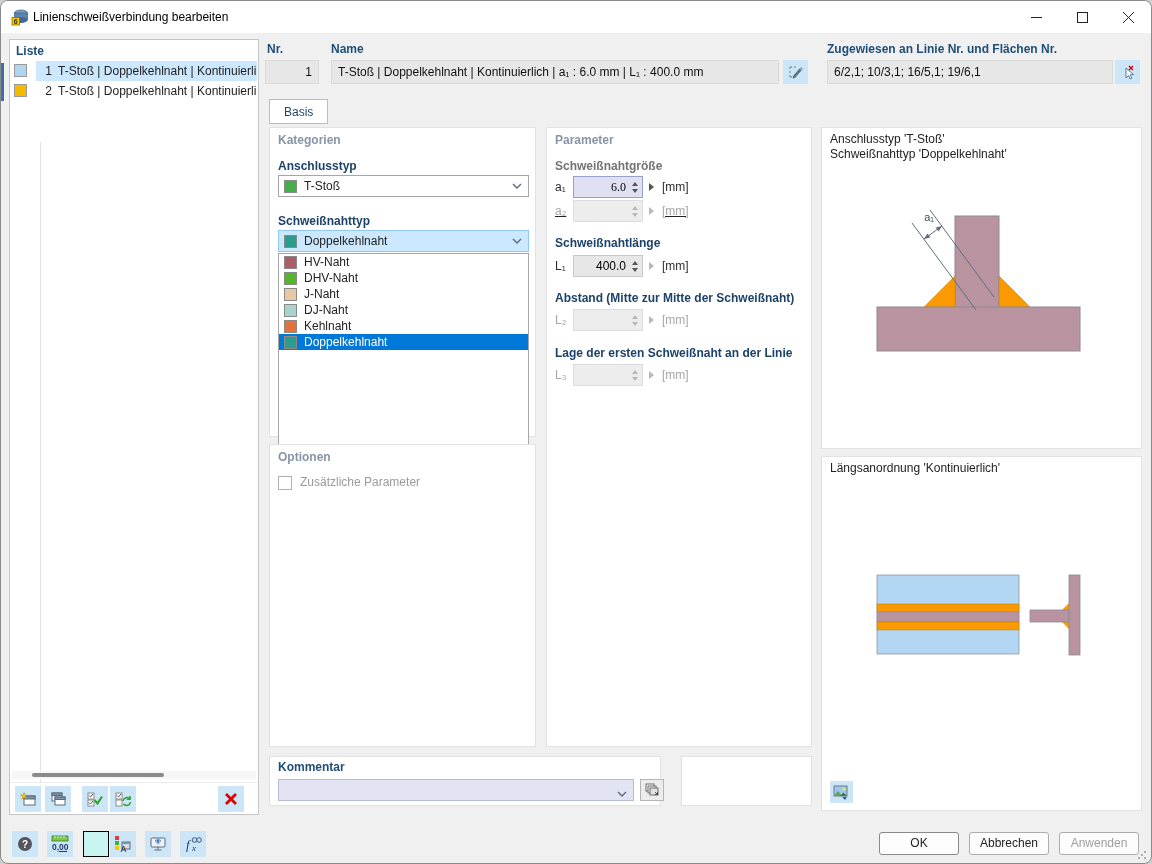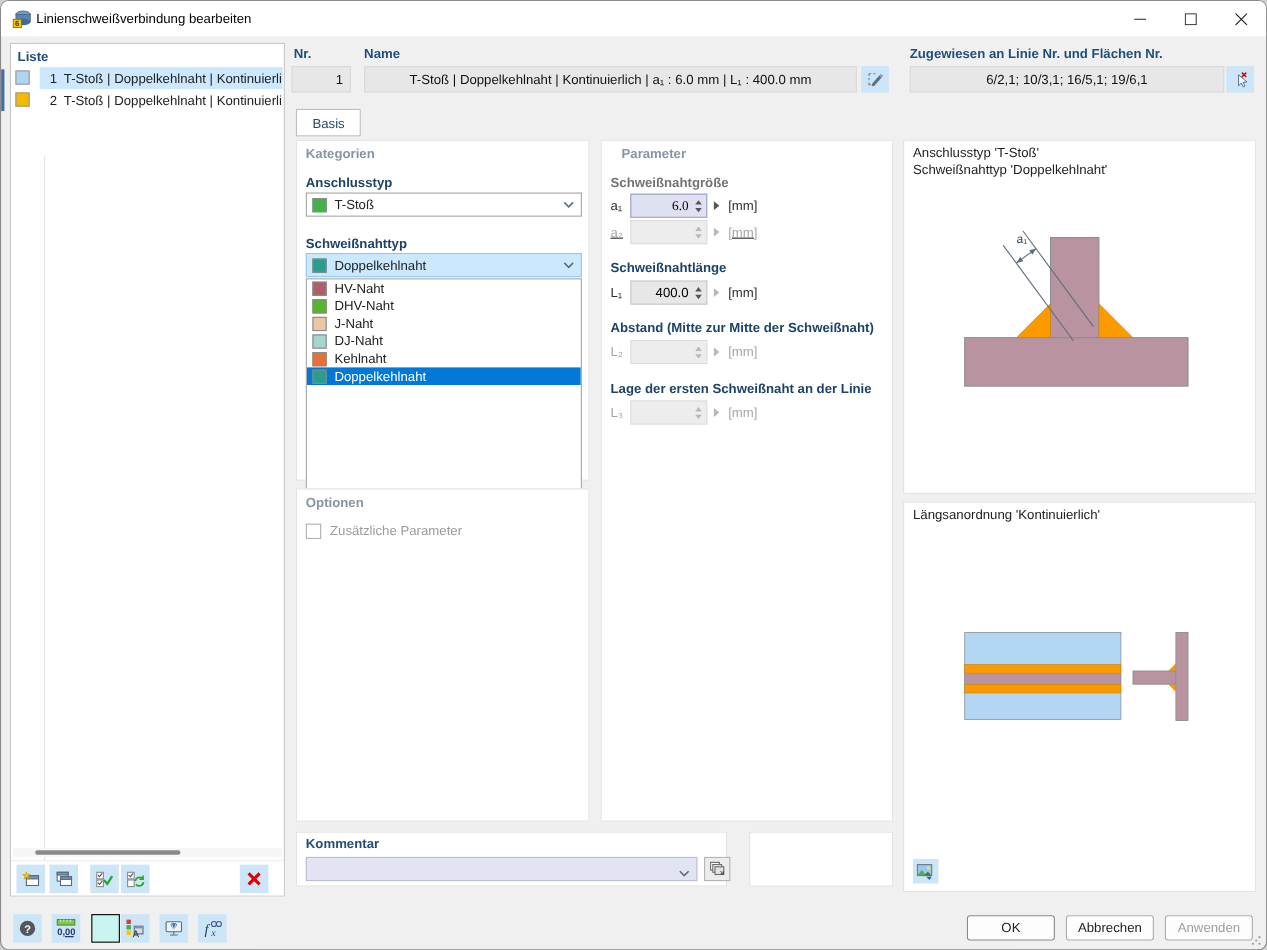--- a/index.html
+++ b/index.html
@@ -11,21 +11,21 @@
   .titlebar { position:absolute; left:0; top:0; width:100%; height:32px; background:#ffffff; }
   .title-text { position:absolute; left:32px; top:0; line-height:32px; color:#000; }
   .app-icon { position:absolute; left:10px; top:7px; width:18px; height:18px; }
   .win-btn { position:absolute; top:0; width:46px; height:32px; display:flex; align-items:center; justify-content:center; }
   .win-btn.min { right:92px; } .win-btn.max { right:46px; } .win-btn.close { right:0; }
 
   
   .lbl { font-weight:bold; color:#1f4e79; }
   .sec-h { font-weight:bold; color:#8795a5;text-align:right; }
   .panel { position:absolute; background:#fff; border:1px solid #e2e2e2; }
-  .fld { position:absolute; background:#e7e7e7; border:1px solid #d9d9d9; line-height:22px; padding:0 6px; white-space:nowrap; overflow:hidden; color:#111;text-align:center; }
+  .fld { position:absolute; background:#e7e7e7; border:1px solid #d9d9d9; line-height:22px; padding:0 6px; white-space:nowrap; overflow:hidden; color:#111; }
   .icon-btn { position:absolute; background:#cde6f7; border:1px solid #cde6f7; display:flex; align-items:center; justify-content:center; }
   .blue-sliver { position:absolute; left:0; top:62px; width:3px; height:38px; background:#3f6fa8; }
 
   
   #liste-panel { left:8px; top:38px; width:250px; height:776px; border:1px solid #c6c6c6; }
   .liste-header { position:absolute; left:6px; top:4px; }
   .liste-row { position:absolute; left:0; width:100%; height:20px; }
   .liste-swatch { position:absolute; left:4px; top:3px; width:13px; height:13px; border:1px solid #9a9a9a; }
   .liste-sel { position:absolute; left:26px; right:1px; top:0; height:20px; }
   .liste-row.selected .liste-sel { background:#cce8ff; }
@@ -273,21 +273,21 @@
     </div>
   </div>
 
   <div class="panel" style="left:268px; top:443px; width:267px; height:303px;">
     <span class="sec-h" style="position:absolute; left:8px; top:5px;">Optionen</span>
     <span class="chk"></span>
     <span class="chk-lbl">Zusätzliche Parameter</span>
   </div>
 
   <div class="panel" style="left:545px; top:126px; width:266px; height:620px;">
-    <span class="sec-h" style="position:absolute; left:8px; top:5px;margin-left:10px;">Parameter</span>
+    <span class="sec-h" style="position:absolute; left:8px; top:5px;">Parameter</span>
 
     <span class="lbl" style="position:absolute; left:8px; top:31px; color:#737373;">Schweißnahtgröße</span>
     <div class="prow" style="top:48px;">
       <span class="pl">a₁</span>
       <div class="spinfield focus">
         <span class="spinval">6.0</span>
         <span class="spinner">
             <i class="sp-up"></i>
             <i class="sp-dn"></i>
           </span>

